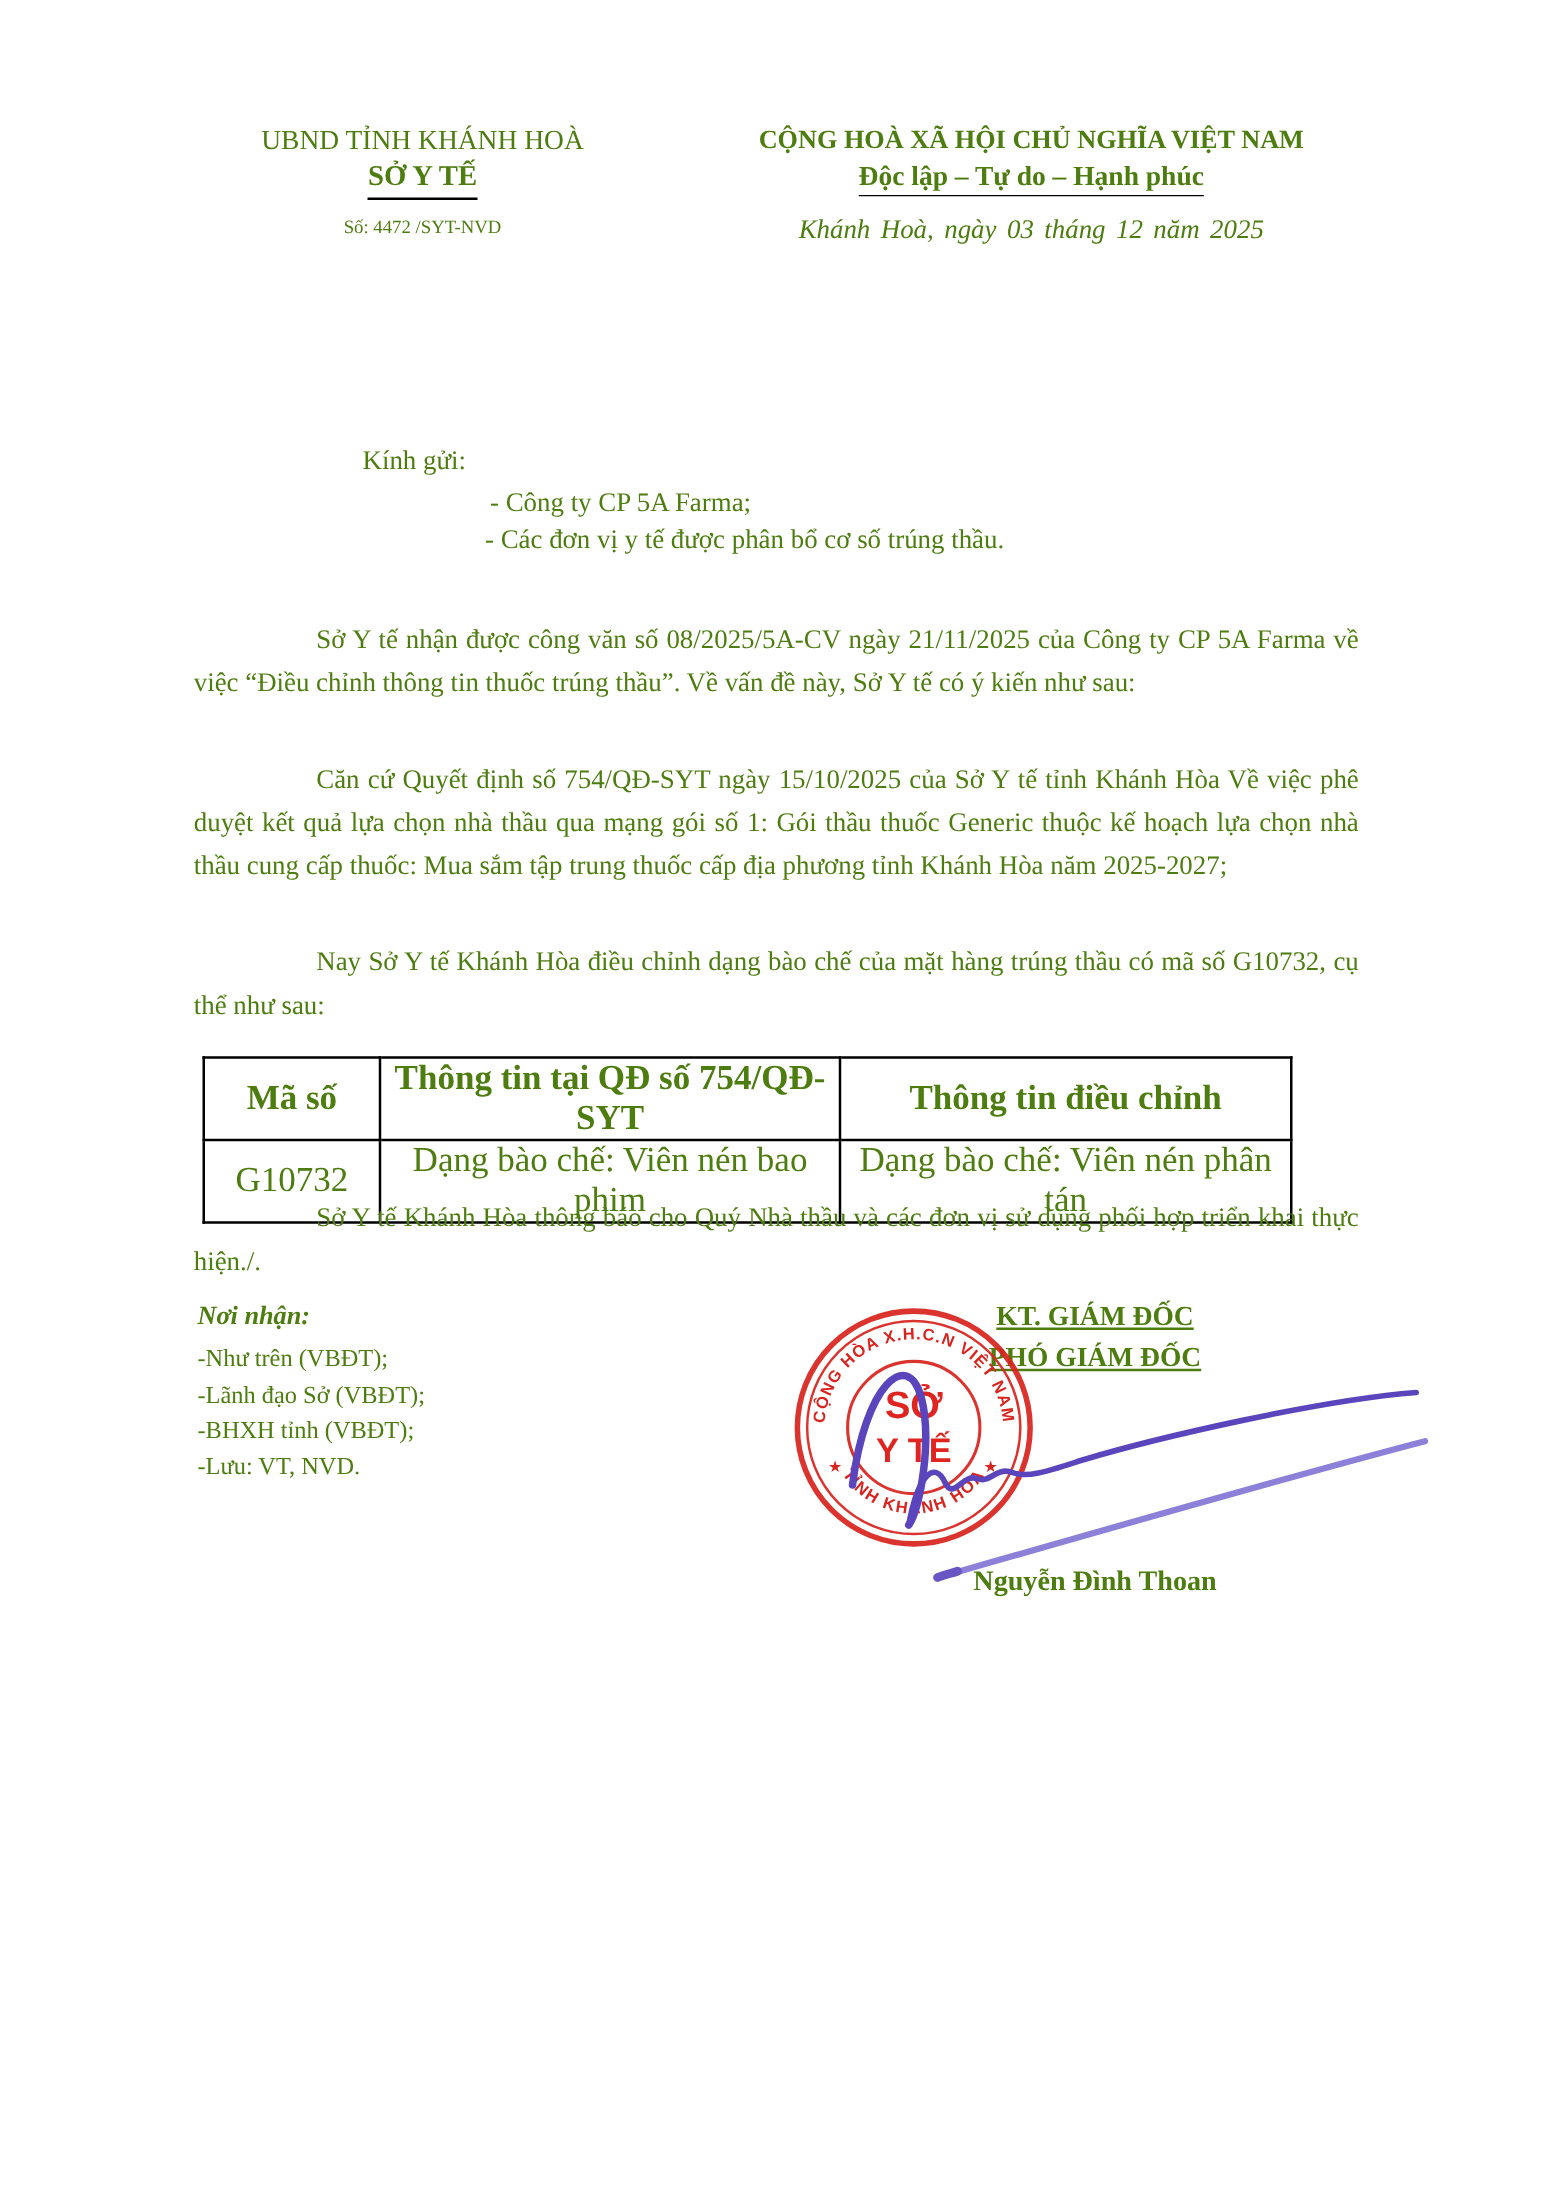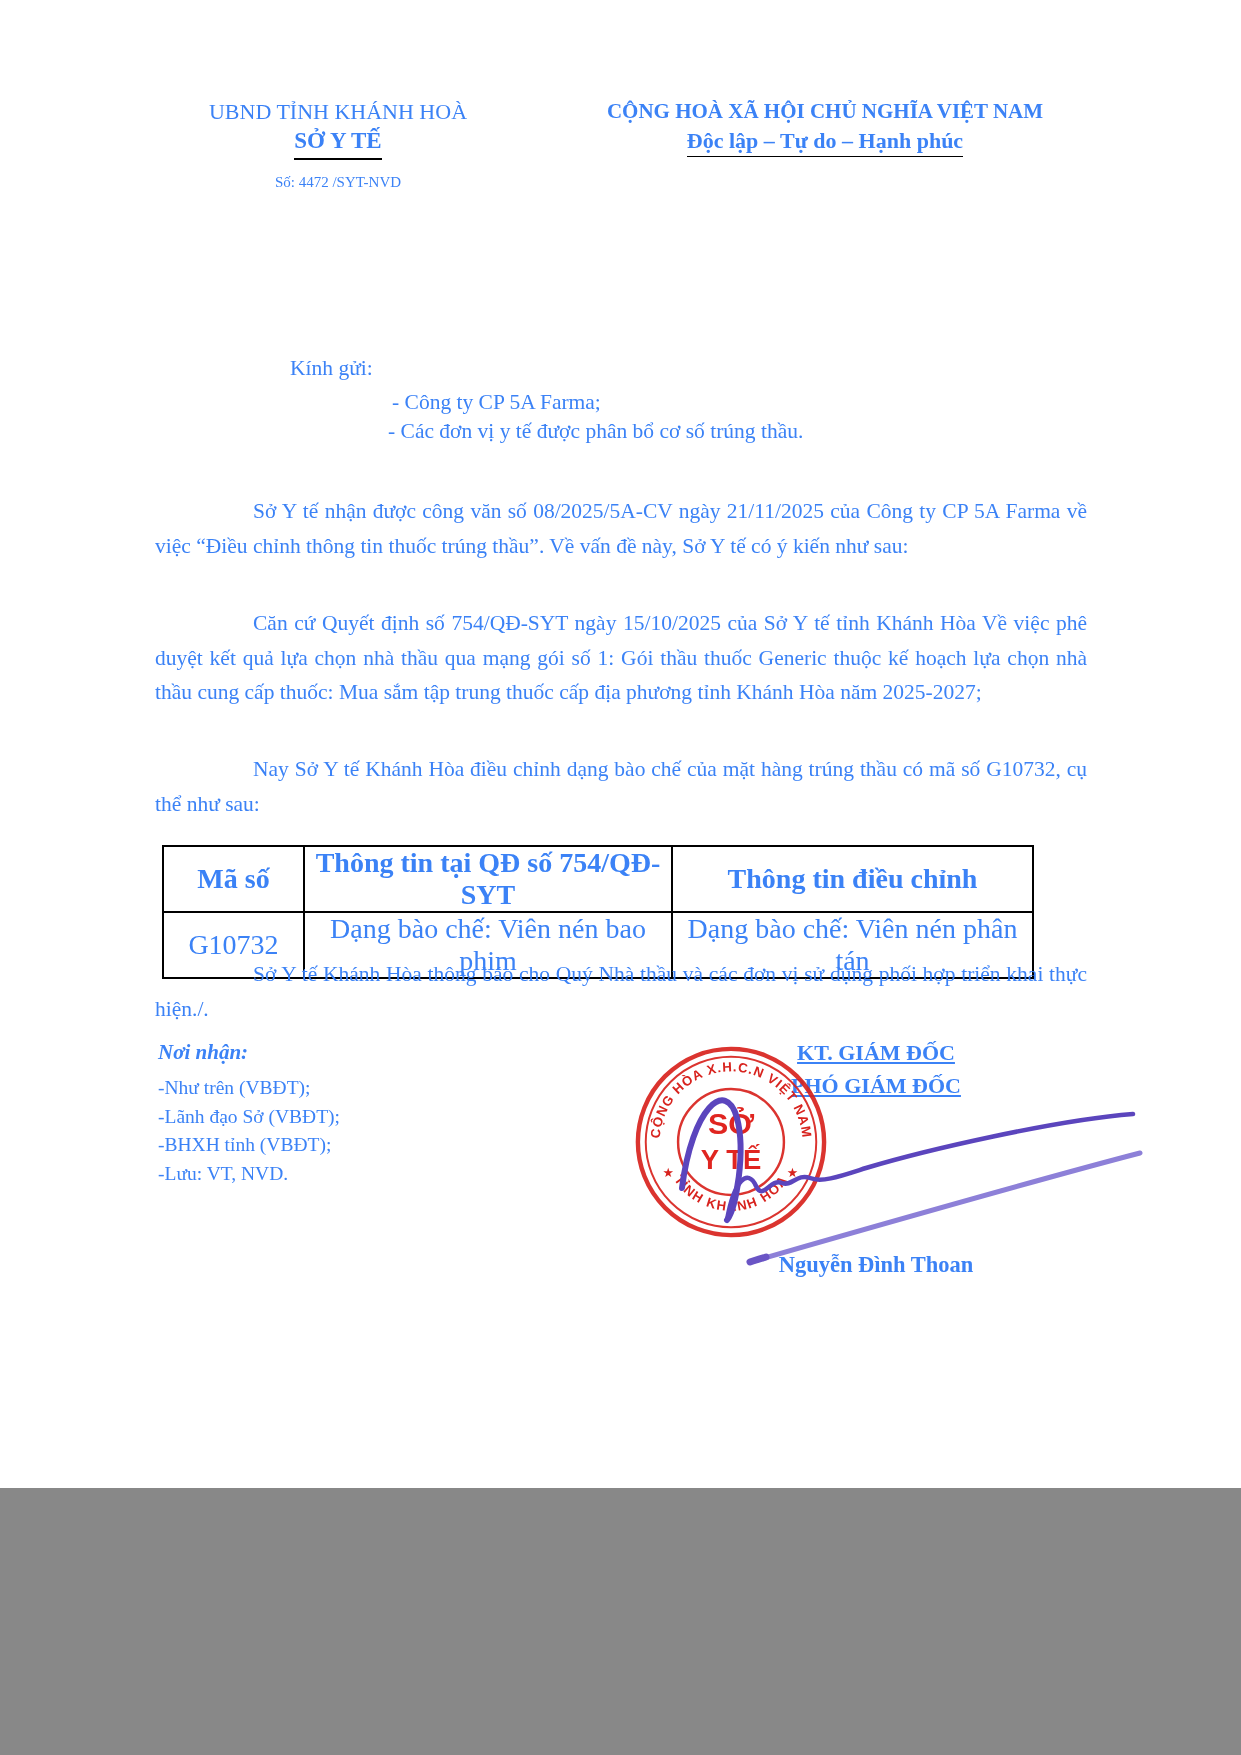--- a/index.html
+++ b/index.html
@@ -1,22 +1,22 @@
 <!DOCTYPE html>
 <html><head>
 <meta charset="utf-8">
 <style>
   html,body{margin:0;padding:0;background:#888;}
   .page{
     position:relative;
-    width:1241px;height:1488px;
+    width:1241px;height:1755px;
     margin:0 auto;
     background:#ffffff;
     font-family:"Liberation Serif","DejaVu Serif",serif;
-    color:#3b82f6;
+    color:#4d7c0f;
     overflow:hidden;
   }
   .abs{position:absolute;}
   .center{text-align:center;}
   .b{font-weight:bold;}
   .i{font-style:italic;}
   .u{display:inline-block;border-bottom:2px solid #000;padding-bottom:2px;}
   .u-thin{display:inline-block;border-bottom:1.5px solid #000;padding-bottom:1px;}
 
   
@@ -71,20 +71,21 @@
 
   <div class="abs hl center">
     <div class="hl-org-parent">UBND TỈNH KHÁNH HOÀ</div>
     <div class="hl-org"><span class="b u">SỞ Y TẾ</span></div>
     <div class="hl-num">Số: 4472 /SYT-NVD</div>
   </div>
 
   <div class="abs hr center">
     <div class="hr-title b">CỘNG HOÀ XÃ HỘI CHỦ NGHĨA VIỆT NAM</div>
     <div class="hr-motto"><span class="b u-thin">Độc lập – Tự do – Hạnh phúc</span></div>
+    <div class="hr-date i">Khánh Hoà, ngày 03 tháng 12 năm 2025</div>
   </div>
 
   <div class="abs kg-label">Kính gửi:</div>
   <div class="abs kg-item1">- Công ty CP 5A Farma;</div>
   <div class="abs kg-item2">- Các đơn vị y tế được phân bổ cơ số trúng thầu.</div>
 
   <p class="abs para p1">Sở Y tế nhận được công văn số 08/2025/5A-CV ngày 21/11/2025 của Công ty CP 5A Farma về việc “Điều chỉnh thông tin thuốc trúng thầu”. Về vấn đề này, Sở Y tế có ý kiến như sau:</p>
   <p class="abs para p2">Căn cứ Quyết định số 754/QĐ-SYT ngày 15/10/2025 của Sở Y tế tỉnh Khánh Hòa Về việc phê duyệt kết quả lựa chọn nhà thầu qua mạng gói số 1: Gói thầu thuốc Generic thuộc kế hoạch lựa chọn nhà thầu cung cấp thuốc: Mua sắm tập trung thuốc cấp địa phương tỉnh Khánh Hòa năm 2025-2027;</p>
   <p class="abs para p3">Nay Sở Y tế Khánh Hòa điều chỉnh dạng bào chế của mặt hàng trúng thầu có mã số G10732, cụ thể như sau:</p>
 

